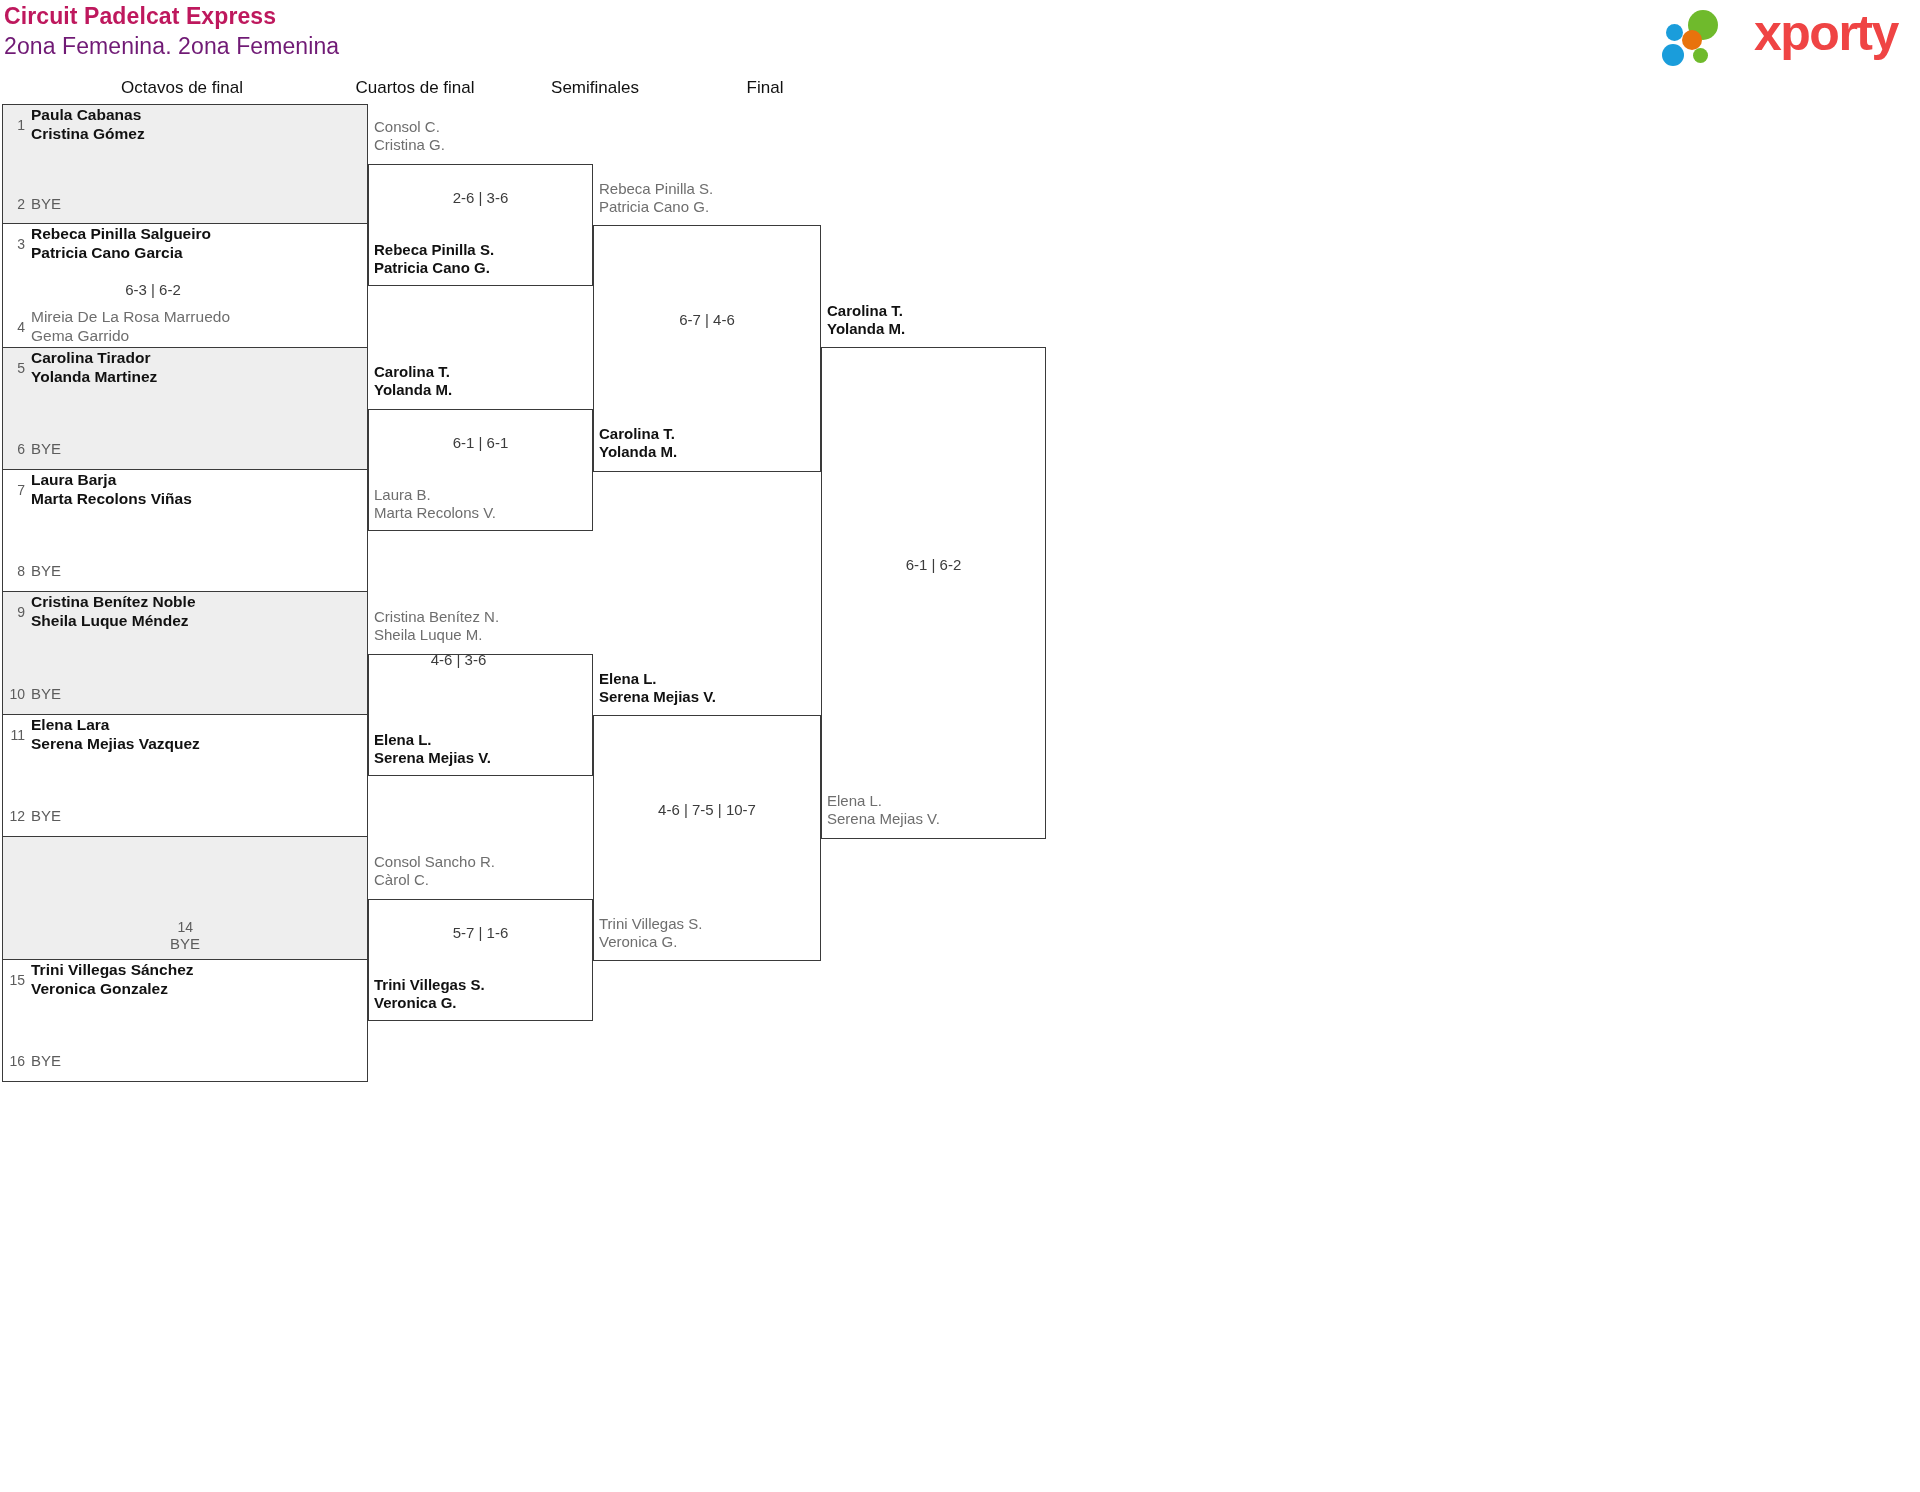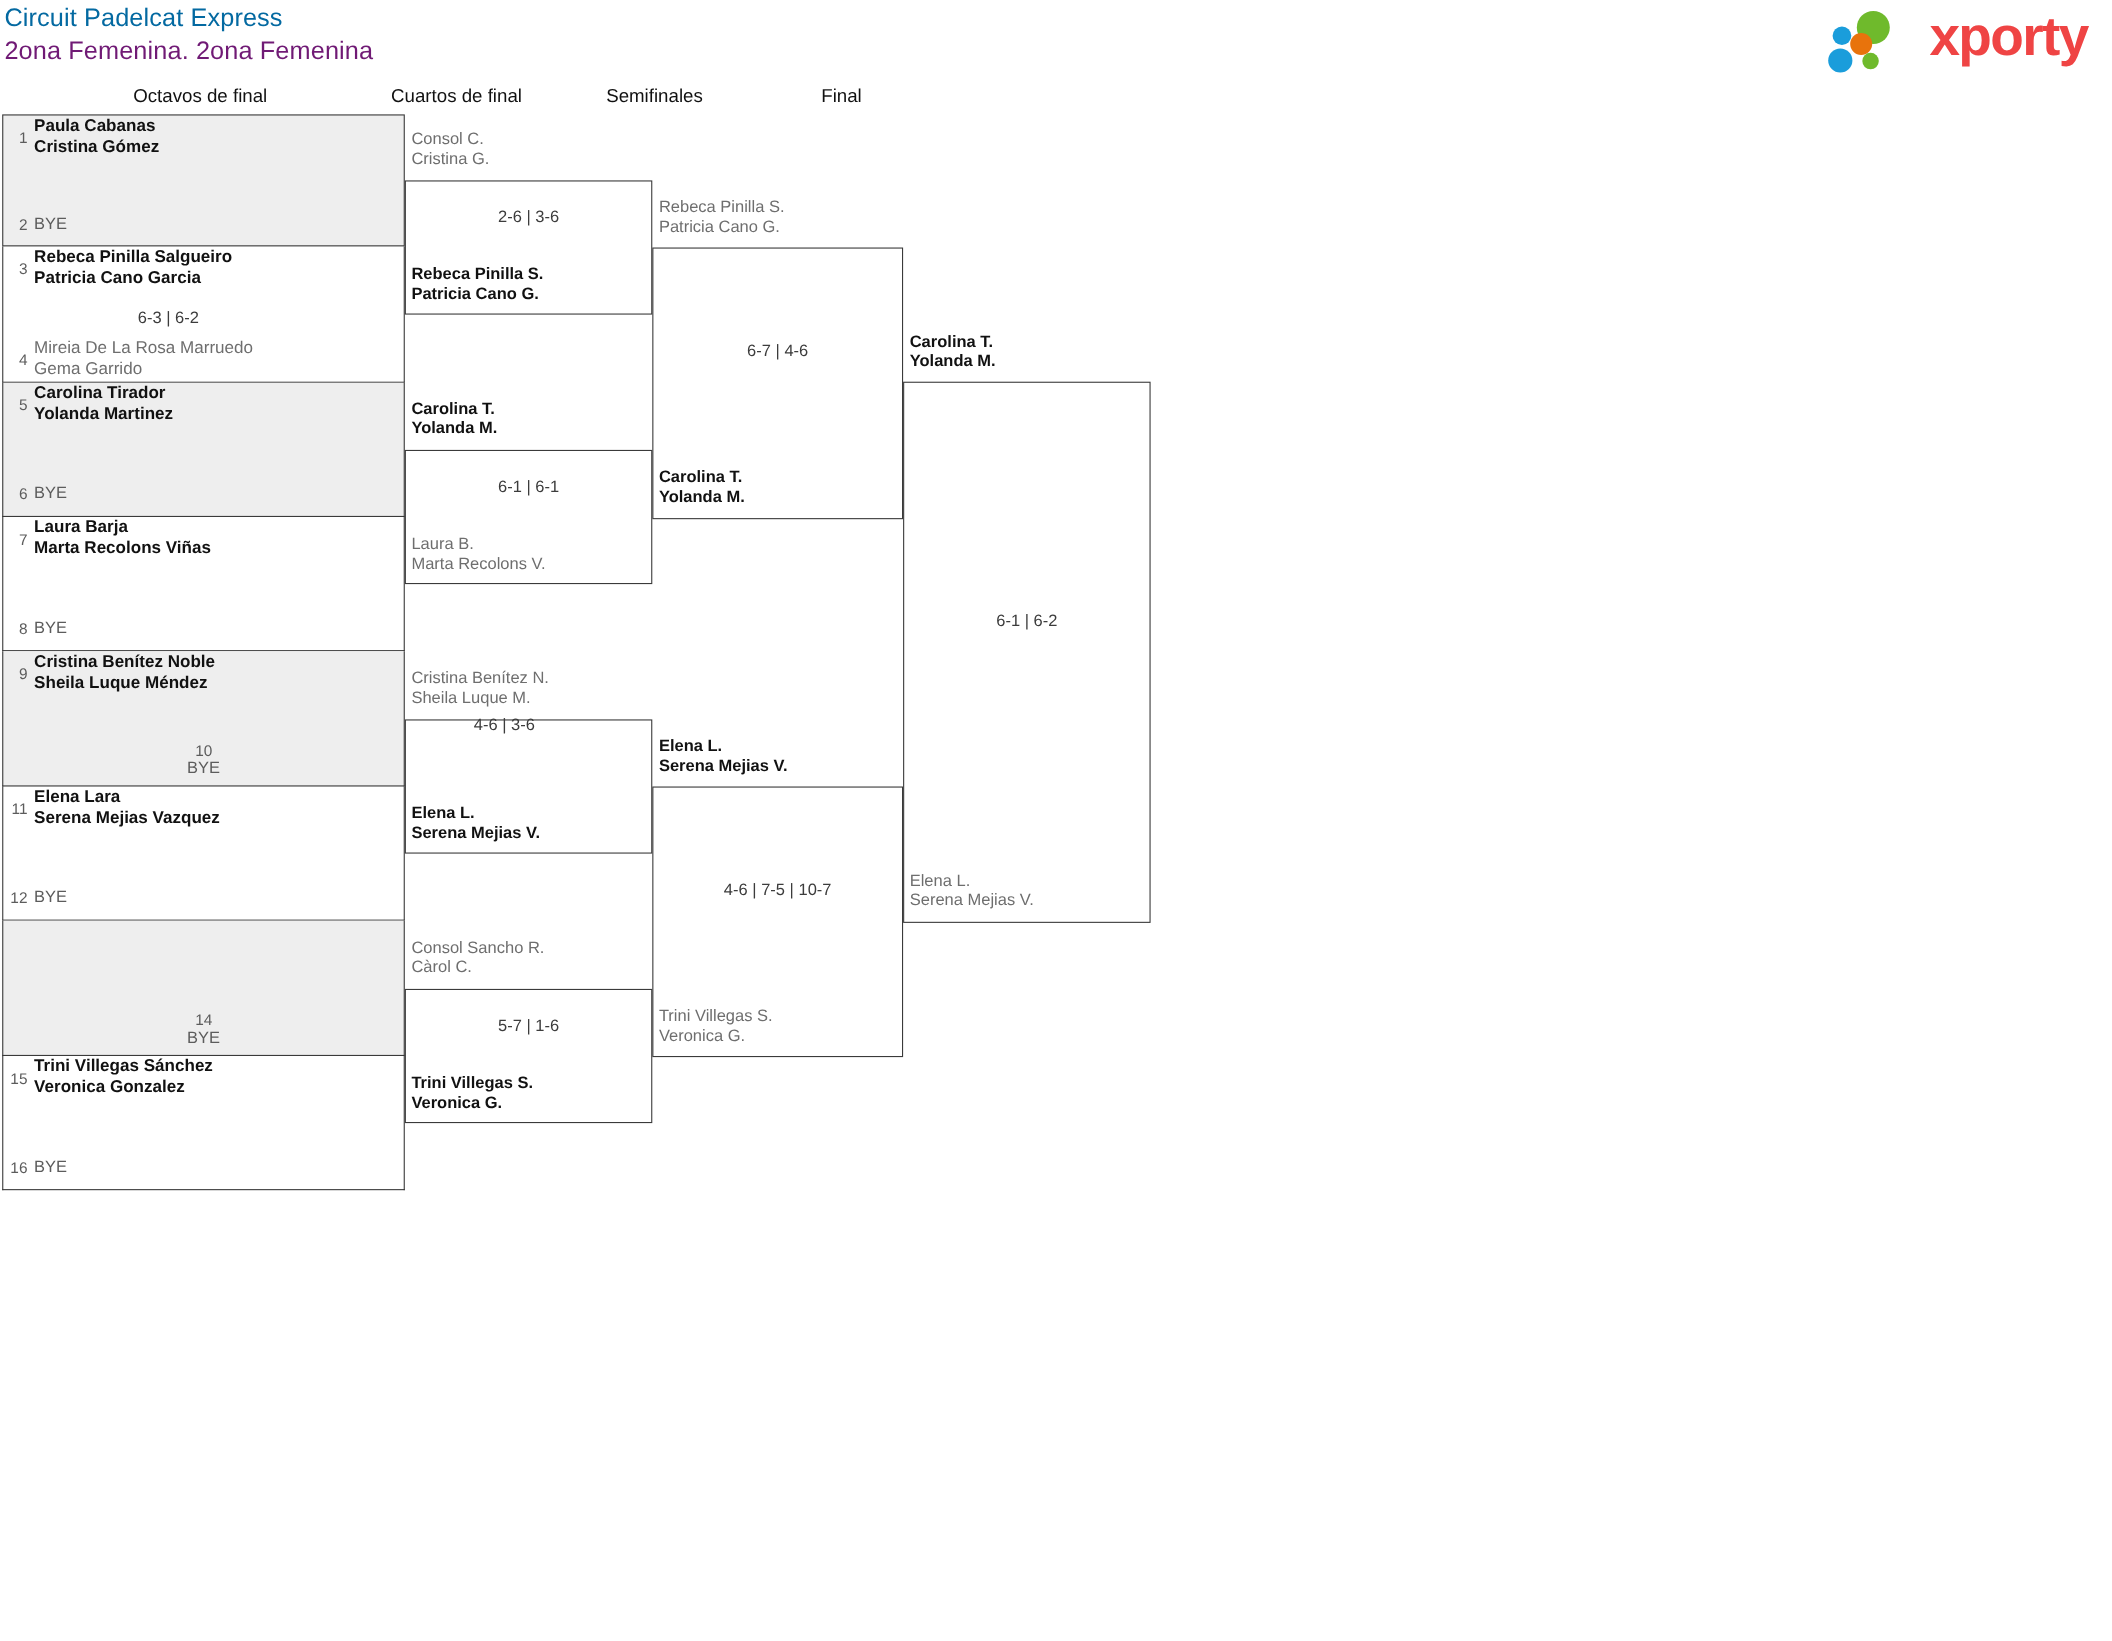--- a/index.html
+++ b/index.html
@@ -18,22 +18,22 @@
 
   
   #header-title {
     position: absolute;
     left: 4px;
     top: 2px;
     line-height: 1.30;
   }
   #header-title .line1 {
     font-size: 23px;
-    font-weight: 400;
-    color: #0369a1;
+    font-weight: 700;
+    color: #be185d;
     letter-spacing: 0.1px;
     white-space: nowrap;
   }
   #header-title .line2 {
     font-size: 23px;
     font-weight: 400;
     color: #701a75;
     letter-spacing: 0.1px;
     white-space: nowrap;
   }
@@ -231,21 +231,21 @@
   </div>
 
   <div class="r16-row shaded" style="top:592px; height:123px;">
     <div class="r16-slot winner" style="top:0px;">
       <span class="r16-seed">9</span>
       <span class="r16-names">
         <span class="nm">Cristina Benítez Noble</span>
         <span class="nm">Sheila Luque Méndez</span>
       </span>
     </div>
-    <div class="r16-slot bye" style="top:82px;flex-direction:column;">
+    <div class="r16-slot bye" style="top:82px;">
       <span class="r16-seed">10</span>
       <span class="r16-names">
         <span class="nm">BYE</span>
       </span>
     </div>
   </div>
 
   <div class="r16-row" style="top:715px; height:122px;">
     <div class="r16-slot winner" style="top:0px;">
       <span class="r16-seed">11</span>

